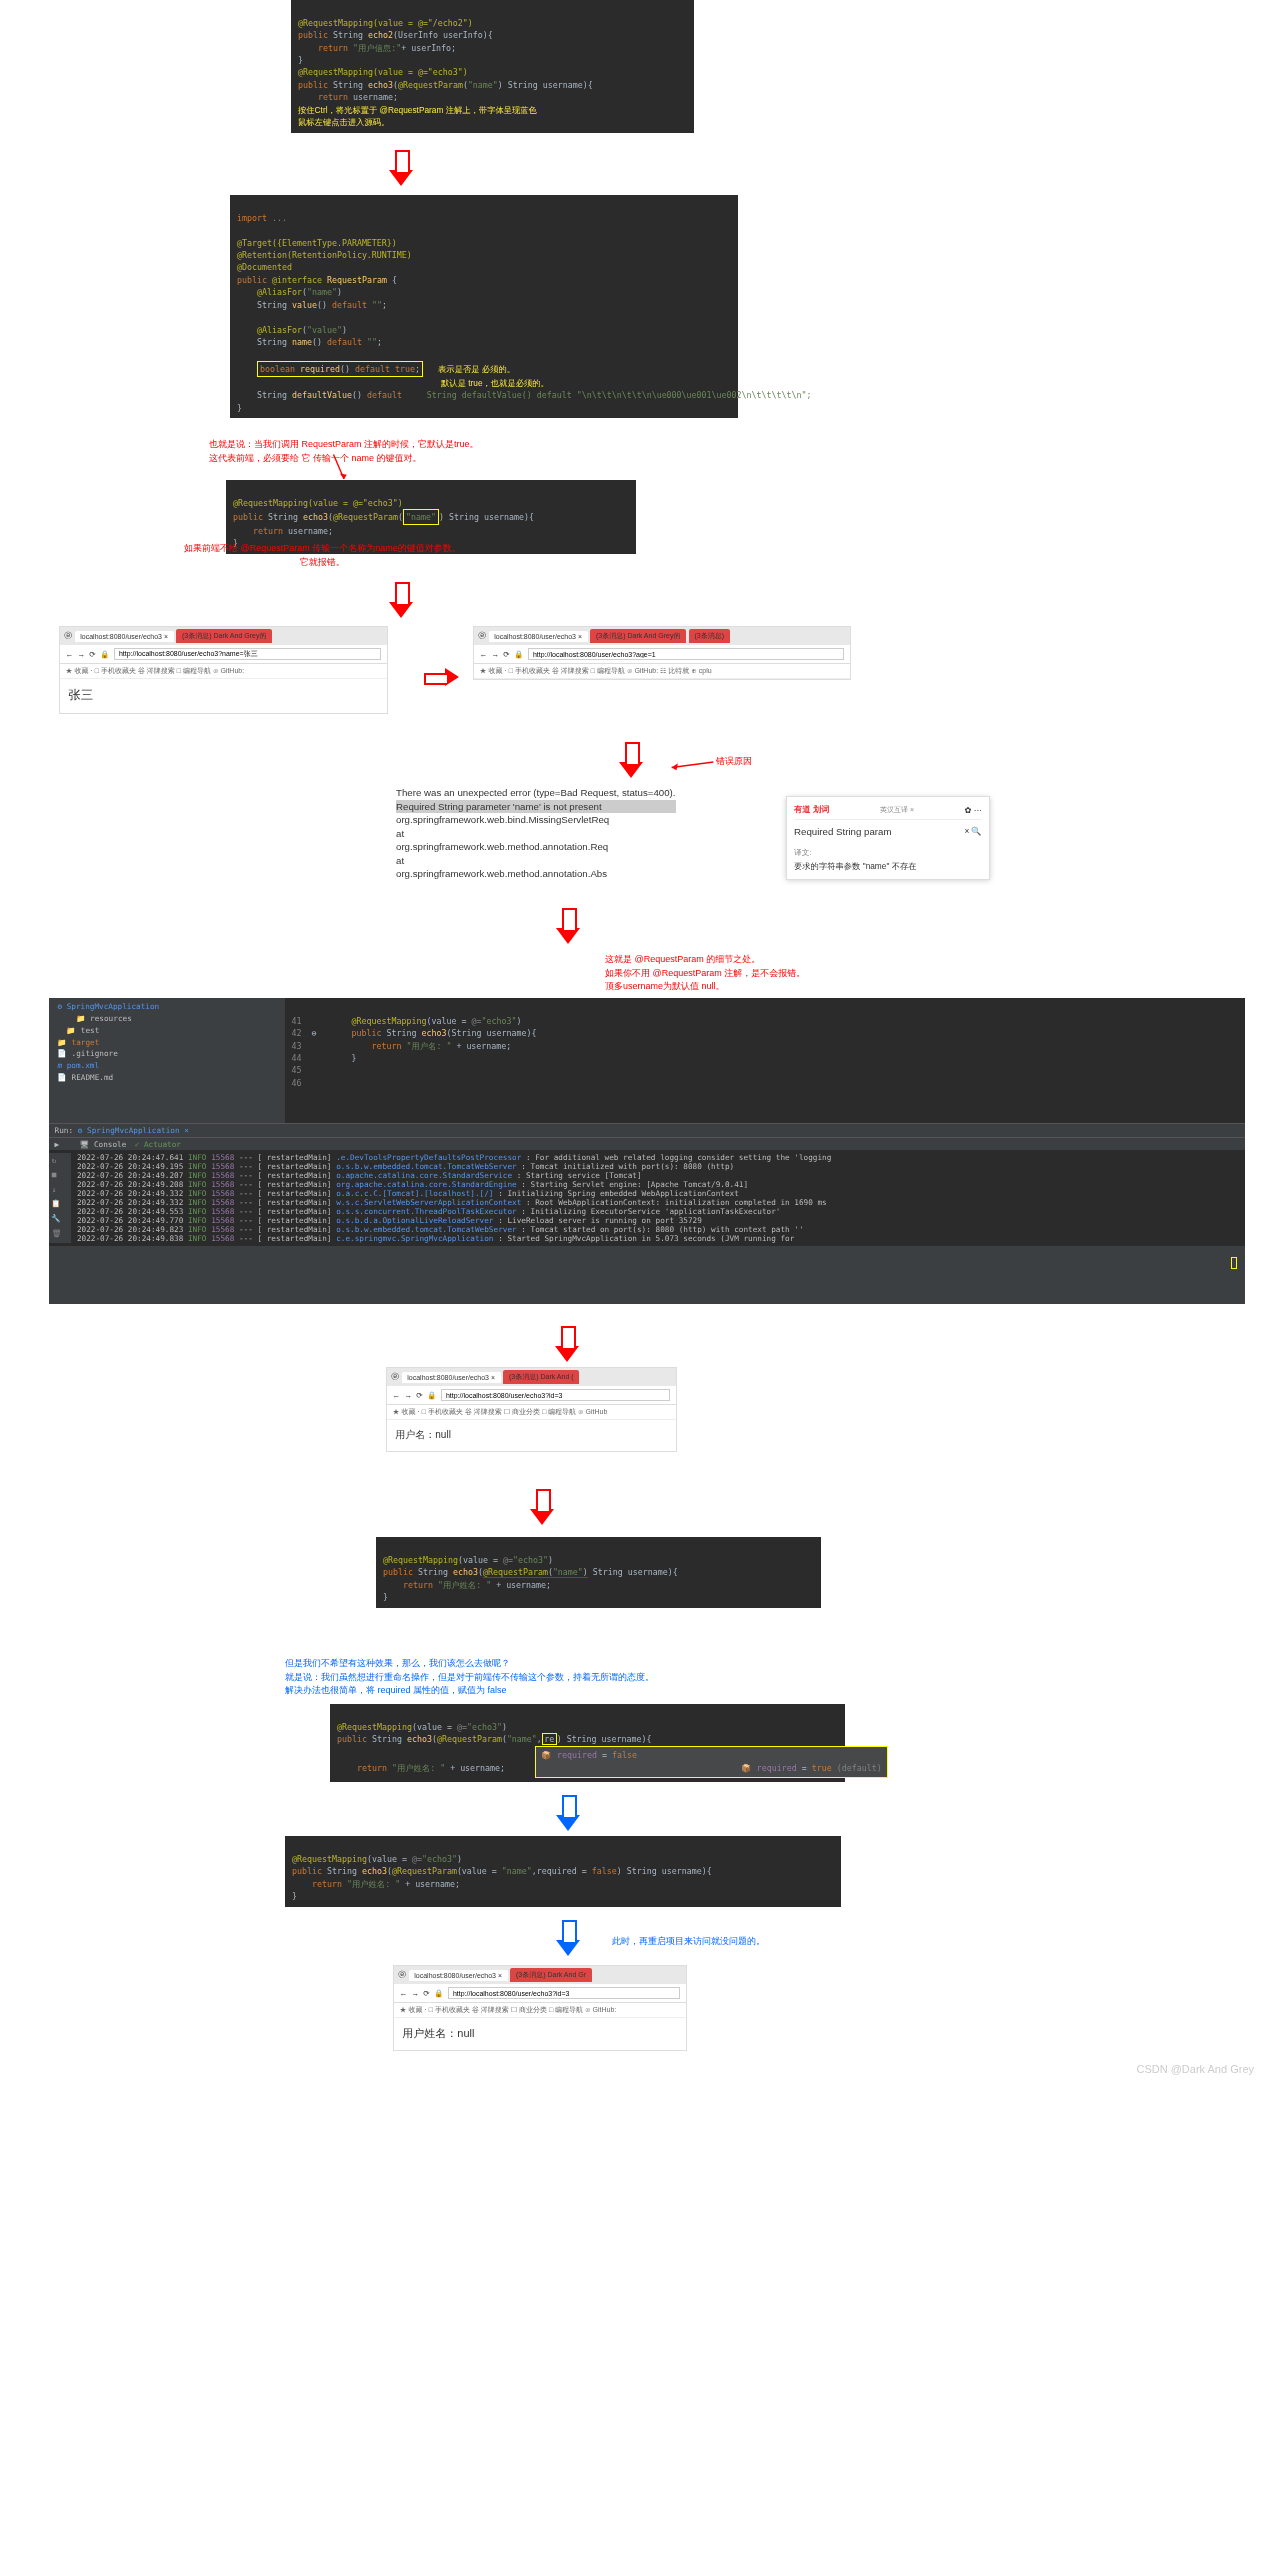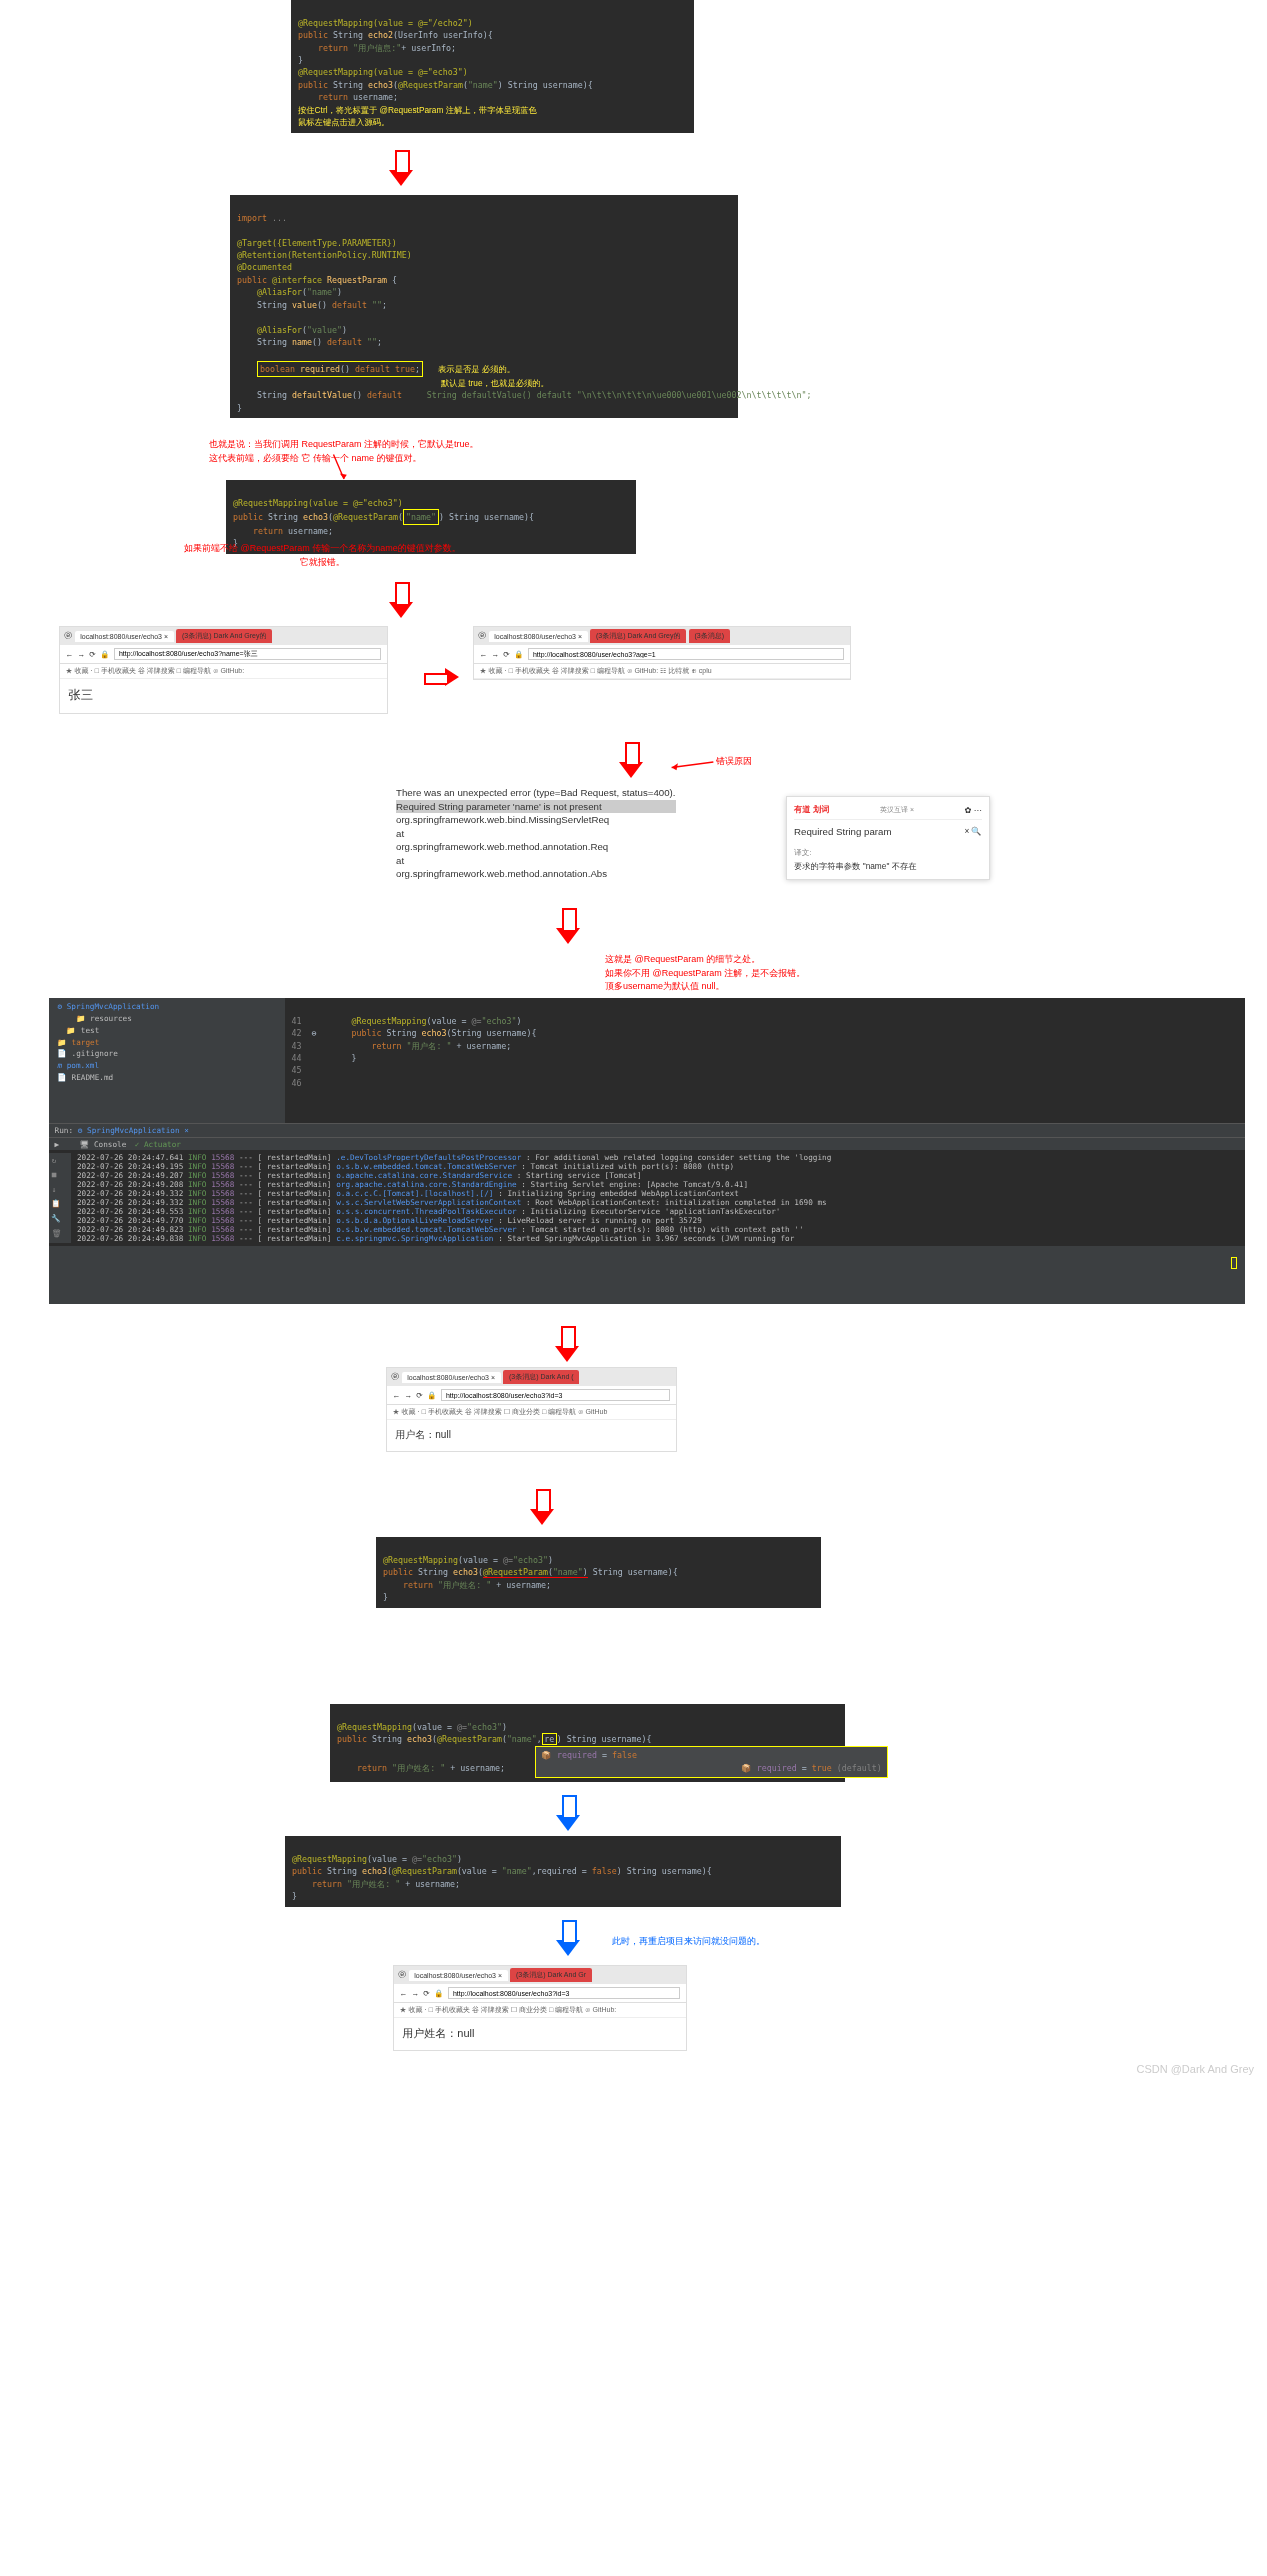--- a/index.html
+++ b/index.html
@@ -207,21 +207,21 @@
     <div id="log-container" style="flex:1">
           <div class="log-line"><span class="log-time">2022-07-26 20:24:47.641</span>  <span class="log-info">INFO</span> <span class="log-pid">15568</span> --- <span class="log-time">[  restartedMain]</span> <span class="log-class">.e.DevToolsPropertyDefaultsPostProcessor  </span> <span class="log-msg">: For additional web related logging consider setting the 'logging</span></div>
           <div class="log-line"><span class="log-time">2022-07-26 20:24:49.195</span>  <span class="log-info">INFO</span> <span class="log-pid">15568</span> --- <span class="log-time">[  restartedMain]</span> <span class="log-class">o.s.b.w.embedded.tomcat.TomcatWebServer   </span> <span class="log-msg">: Tomcat initialized with port(s): 8080 (http)</span></div>
           <div class="log-line"><span class="log-time">2022-07-26 20:24:49.207</span>  <span class="log-info">INFO</span> <span class="log-pid">15568</span> --- <span class="log-time">[  restartedMain]</span> <span class="log-class">o.apache.catalina.core.StandardService    </span> <span class="log-msg">: Starting service [Tomcat]</span></div>
           <div class="log-line"><span class="log-time">2022-07-26 20:24:49.208</span>  <span class="log-info">INFO</span> <span class="log-pid">15568</span> --- <span class="log-time">[  restartedMain]</span> <span class="log-class">org.apache.catalina.core.StandardEngine   </span> <span class="log-msg">: Starting Servlet engine: [Apache Tomcat/9.0.41]</span></div>
           <div class="log-line"><span class="log-time">2022-07-26 20:24:49.332</span>  <span class="log-info">INFO</span> <span class="log-pid">15568</span> --- <span class="log-time">[  restartedMain]</span> <span class="log-class">o.a.c.c.C.[Tomcat].[localhost].[/]        </span> <span class="log-msg">: Initializing Spring embedded WebApplicationContext</span></div>
           <div class="log-line"><span class="log-time">2022-07-26 20:24:49.332</span>  <span class="log-info">INFO</span> <span class="log-pid">15568</span> --- <span class="log-time">[  restartedMain]</span> <span class="log-class">w.s.c.ServletWebServerApplicationContext  </span> <span class="log-msg">: Root WebApplicationContext: initialization completed in 1690 ms</span></div>
           <div class="log-line"><span class="log-time">2022-07-26 20:24:49.553</span>  <span class="log-info">INFO</span> <span class="log-pid">15568</span> --- <span class="log-time">[  restartedMain]</span> <span class="log-class">o.s.s.concurrent.ThreadPoolTaskExecutor   </span> <span class="log-msg">: Initializing ExecutorService 'applicationTaskExecutor'</span></div>
           <div class="log-line"><span class="log-time">2022-07-26 20:24:49.770</span>  <span class="log-info">INFO</span> <span class="log-pid">15568</span> --- <span class="log-time">[  restartedMain]</span> <span class="log-class">o.s.b.d.a.OptionalLiveReloadServer        </span> <span class="log-msg">: LiveReload server is running on port 35729</span></div>
           <div class="log-line"><span class="log-time">2022-07-26 20:24:49.823</span>  <span class="log-info">INFO</span> <span class="log-pid">15568</span> --- <span class="log-time">[  restartedMain]</span> <span class="log-class">o.s.b.w.embedded.tomcat.TomcatWebServer   </span> <span class="log-msg">: Tomcat started on port(s): 8080 (http) with context path ''</span></div>
-          <div class="log-line"><span class="log-time">2022-07-26 20:24:49.838</span>  <span class="log-info">INFO</span> <span class="log-pid">15568</span> --- <span class="log-time">[  restartedMain]</span> <span class="log-class">c.e.springmvc.SpringMvcApplication        </span> <span class="log-msg">: Started SpringMvcApplication in 3.967 seconds (JVM running for </span></div>
+          <div class="log-line"><span class="log-time">2022-07-26 20:24:49.838</span>  <span class="log-info">INFO</span> <span class="log-pid">15568</span> --- <span class="log-time">[  restartedMain]</span> <span class="log-class">c.e.springmvc.SpringMvcApplication        </span> <span class="log-msg">: Started SpringMvcApplication in 5.073 seconds (JVM running for </span></div>
         </div>
   </div>
 </div>
 
 <div style="position:absolute;left:1231px;top:1257px;border:1.4px solid yellow;width:4.2px;height:9.7px"></div>
 
 <div class="arrow-down" style="left:555px;top:1346px"></div>
 
 <div class="browser" style="left:386px;top:1367px;width:289px">
   <div class="browser-tabs">
@@ -243,20 +243,25 @@
 <div class="arrow-down" style="left:530px;top:1509px"></div>
 
 <div class="code-block" style="left:376px;top:1537px;width:431px">
 <span class="ann">@RequestMapping</span>(value = <span class="com">@=</span><span class="str">"echo3"</span>)
 <span class="kw">public</span> String <span class="method">echo3</span>(<span style="border-bottom:1.4px solid red"><span class="ann">@RequestParam</span>(<span class="str">"name"</span>)</span> String username){
     <span class="kw">return</span> <span class="str">"用户姓名: "</span> + username;
 }
 </div>
 
 
+<div class="blue-text" style="left:285px;top:1657px">
+<div>    但是我们不希望有这种效果，那么，我们该怎么去做呢？</div>
+<div>就是说：我们虽然想进行重命名操作，但是对于前端传不传输这个参数，持着无所谓的态度。</div>
+<div>              解决办法也很简单，将 required 属性的值，赋值为 false</div>
+</div>
 
 <div class="code-block" style="left:330px;top:1704px;width:501px">
 <span class="ann">@RequestMapping</span>(value = <span class="com">@=</span><span class="str">"echo3"</span>)
 <span class="kw">public</span> String <span class="method">echo3</span>(<span class="ann">@RequestParam</span>(<span class="str">"name"</span>,<span style="border:0.7px solid yellow;padding:0 1.4px">re</span>) String username){
     <span class="kw">return</span> <span class="str">"用户姓名: "</span> + username;      <span style="background:#46484a;border:1.4px solid yellow;padding:2.8px 5.6px;display:inline-block">📦 <span style="color:#9876aa">required</span> = <span class="kw">false</span>
                                         📦 <span style="color:#9876aa">required</span> = <span class="kw">true</span> <span class="com">(default)</span></span>
 </div>
 
 <div class="arrow-down arrow-blue" style="left:556px;top:1815px"></div>
 

